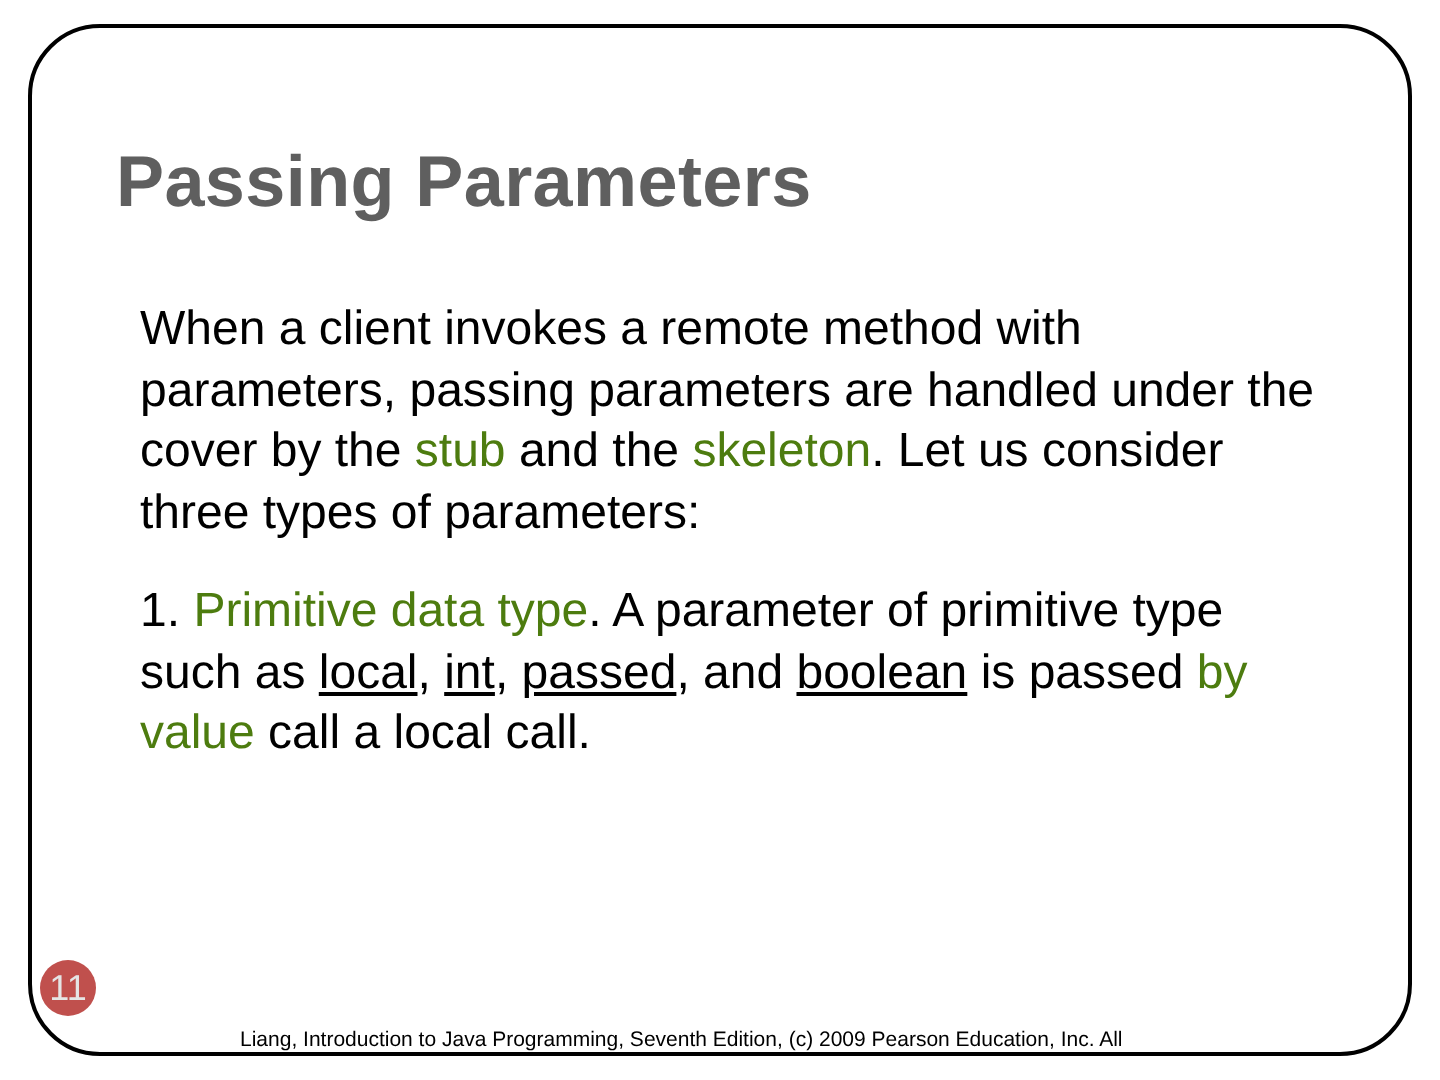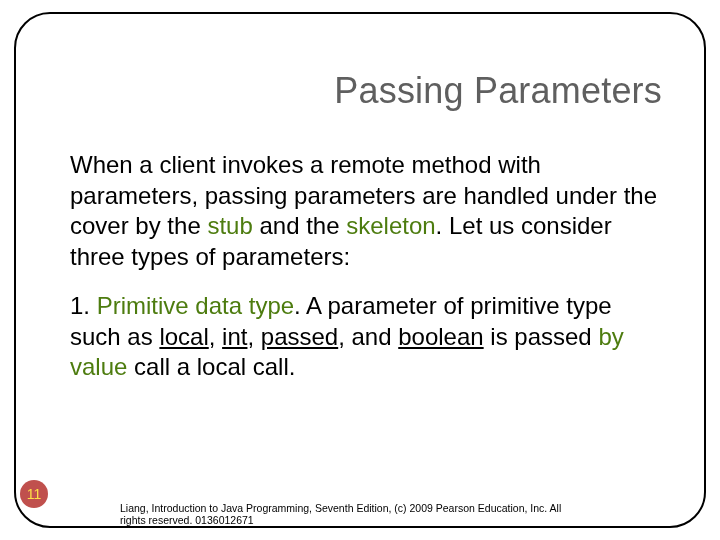--- a/index.html
+++ b/index.html
@@ -27,23 +27,22 @@
     border-radius: 36px;
     box-sizing: border-box;
   }
   .title {
     position: absolute;
     top: 70px;
     left: 58px;
     right: 58px;
     font-size: 36px;
     color: #5f5f5f;
-    font-weight: 400;
+    font-weight: 700;
     letter-spacing: 0.2px;
-    text-align: right;
   }
   .body {
     position: absolute;
     top: 150px;
     left: 70px;
     right: 60px;
     font-size: 24px;
     line-height: 1.28;
     color: #000;
   }
@@ -53,22 +52,22 @@
   .hl { color: #4d7c0f; }
   .ul { text-decoration: underline; }
   .page-badge {
     position: absolute;
     left: 20px;
     bottom: 32px;
     width: 28px;
     height: 28px;
     border-radius: 50%;
     background: #c0504d;
-    color: #fde047;
-    font-size: 14px;
+    color: #e5e5e5;
+    font-size: 18px;
     display: flex;
     align-items: center;
     justify-content: center;
   }
   .footer {
     position: absolute;
     bottom: 14px;
     left: 120px;
     right: 120px;
     text-align: left;
@@ -91,15 +90,14 @@
     </p>
     <p>
       <span>1. </span><span class="hl">Primitive data type</span><span>. A parameter of primitive type such as </span><span class="ul">local</span><span>, </span><span class="ul">int</span><span>, </span><span class="ul">passed</span><span>, and </span><span class="ul">boolean</span><span> is passed </span><span class="hl">by value</span><span> call a local call.</span>
     </p>
   </div>
 
   <div class="page-badge">11</div>
 
   <div class="footer">
     <div>Liang, Introduction to Java Programming, Seventh Edition, (c) 2009 Pearson Education, Inc. All</div>
-    <div>rights reserved. 0136012671</div>
   </div>
 </div>
 
 </body></html>

